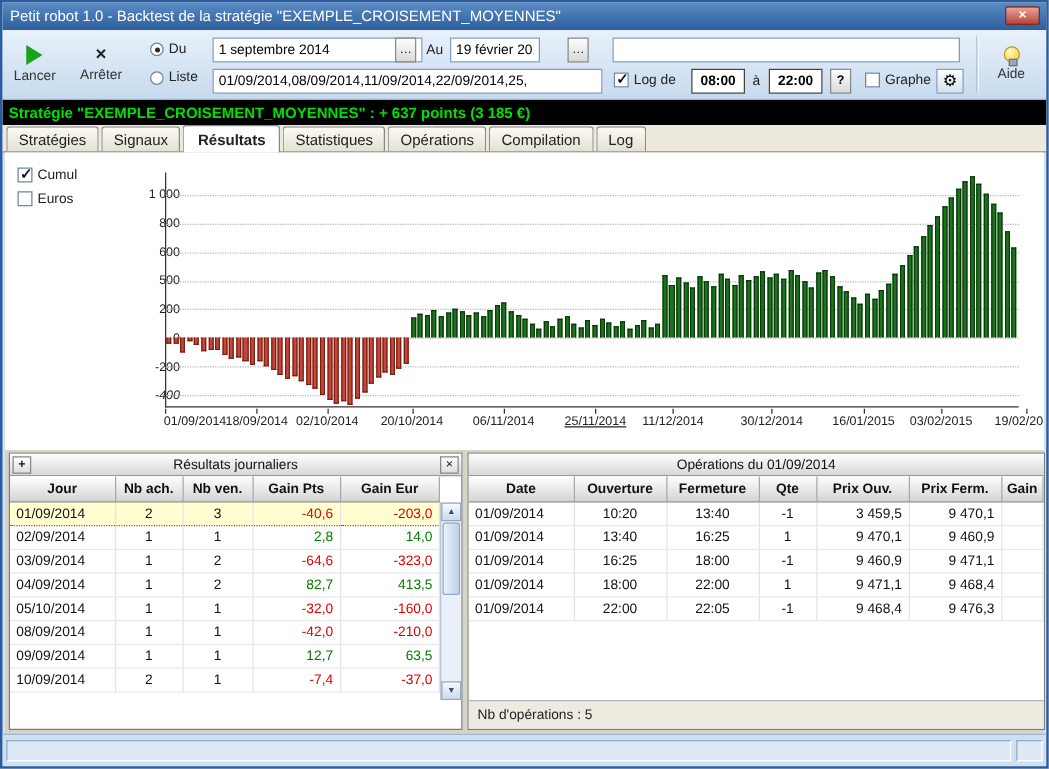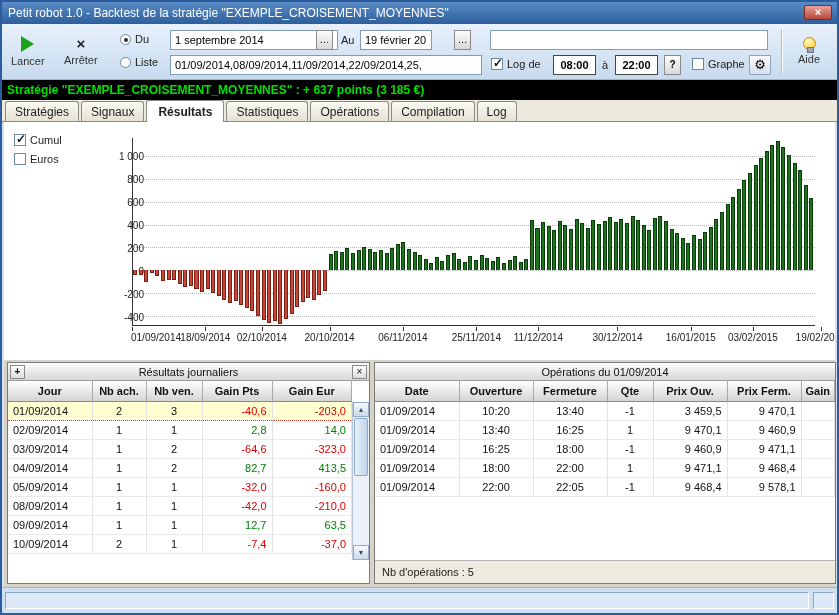--- a/index.html
+++ b/index.html
@@ -215,25 +215,25 @@
       </label>
       <label class="chk">
         <span class="cb"></span>
         <span>Euros</span>
       </label>
     </div>
     <div class="chart-yaxis">
         <div class="ylab" style="top: 9.7561%;">1 000</div>
         <div class="ylab" style="top: 21.9512%;">800</div>
         <div class="ylab" style="top: 34.1463%;">600</div>
-        <div class="ylab" style="top: 46.3415%;">400</div>
+        <div class="ylab" style="top: 46.3415%;">500</div>
         <div class="ylab" style="top: 58.5366%;">200</div>
         <div class="ylab" style="top: 70.7317%;">0</div>
         <div class="ylab" style="top: 82.9268%;">-200</div>
-        <div class="ylab" style="top: 95.122%;">-400</div>
+        <div class="ylab" style="top: 95.122%; font-style: italic;">-400</div>
       </div>
     <div class="chart-plot">
         <div class="gridline" style="top: 9.7561%;"></div>
         <div class="gridline" style="top: 21.9512%;"></div>
         <div class="gridline" style="top: 34.1463%;"></div>
         <div class="gridline" style="top: 46.3415%;"></div>
         <div class="gridline" style="top: 58.5366%;"></div>
         <div class="gridline" style="top: 70.7317%;"></div>
         <div class="gridline" style="top: 82.9268%;"></div>
         <div class="gridline" style="top: 95.122%;"></div>
@@ -365,21 +365,21 @@
         <div class="xlab" style="left: 0%; transform: translateX(-2%);">01/09/2014</div>
         <div class="xtick" style="left: 10.7438%;"></div>
         <div class="xlab" style="left: 10.7438%; transform: translateX(-50%); text-align: center;">18/09/2014</div>
         <div class="xtick" style="left: 19.0083%;"></div>
         <div class="xlab" style="left: 19.0083%; transform: translateX(-50%);">02/10/2014</div>
         <div class="xtick" style="left: 28.9256%;"></div>
         <div class="xlab" style="left: 28.9256%; transform: translateX(-50%);">20/10/2014</div>
         <div class="xtick" style="left: 39.6694%;"></div>
         <div class="xlab" style="left: 39.6694%; transform: translateX(-50%);">06/11/2014</div>
         <div class="xtick" style="left: 50.4132%;"></div>
-        <div class="xlab" style="left: 50.4132%; transform: translateX(-50%);">25/11/2014</div>
+        <div class="xlab" style="left: 50.4132%; transform: translateX(-50%); text-decoration: underline;">25/11/2014</div>
         <div class="xtick" style="left: 59.5041%;"></div>
         <div class="xlab" style="left: 59.5041%; transform: translateX(-50%);">11/12/2014</div>
         <div class="xtick" style="left: 71.0744%;"></div>
         <div class="xlab" style="left: 71.0744%; transform: translateX(-50%);">30/12/2014</div>
         <div class="xtick" style="left: 81.8182%;"></div>
         <div class="xlab" style="left: 81.8182%; transform: translateX(-50%);">16/01/2015</div>
         <div class="xtick" style="left: 90.9091%;"></div>
         <div class="xlab" style="left: 90.9091%; transform: translateX(-50%);">03/02/2015</div>
         <div class="xtick" style="left: 100.826%;"></div>
         <div class="xlab" style="left: 100.826%; transform: translateX(-50%);">19/02/2015</div>
@@ -432,21 +432,21 @@
               <td class="neg">-323,0</td>
             </tr>
             <tr>
               <td>04/09/2014</td>
               <td>1</td>
               <td>2</td>
               <td class="pos">82,7</td>
               <td class="pos">413,5</td>
             </tr>
             <tr>
-              <td>05/09/2014</td>
+              <td>05/10/2014</td>
               <td>1</td>
               <td>1</td>
               <td class="neg">-32,0</td>
               <td class="neg">-160,0</td>
             </tr>
             <tr>
               <td>08/09/2014</td>
               <td>1</td>
               <td>1</td>
               <td class="neg">-42,0</td>
@@ -533,21 +533,21 @@
               <td>9 471,1</td>
               <td>9 468,4</td>
               <td></td>
             </tr>
             <tr>
               <td>01/09/2014</td>
               <td>22:00</td>
               <td>22:05</td>
               <td>-1</td>
               <td>9 468,4</td>
-              <td>9 578,1</td>
+              <td>9 476,3</td>
               <td></td>
             </tr>
           </tbody>
       </table>
     </div>
     <div class="panel-footer">
       <span>Nb d'opérations : 5</span>
     </div>
   </div>
 

